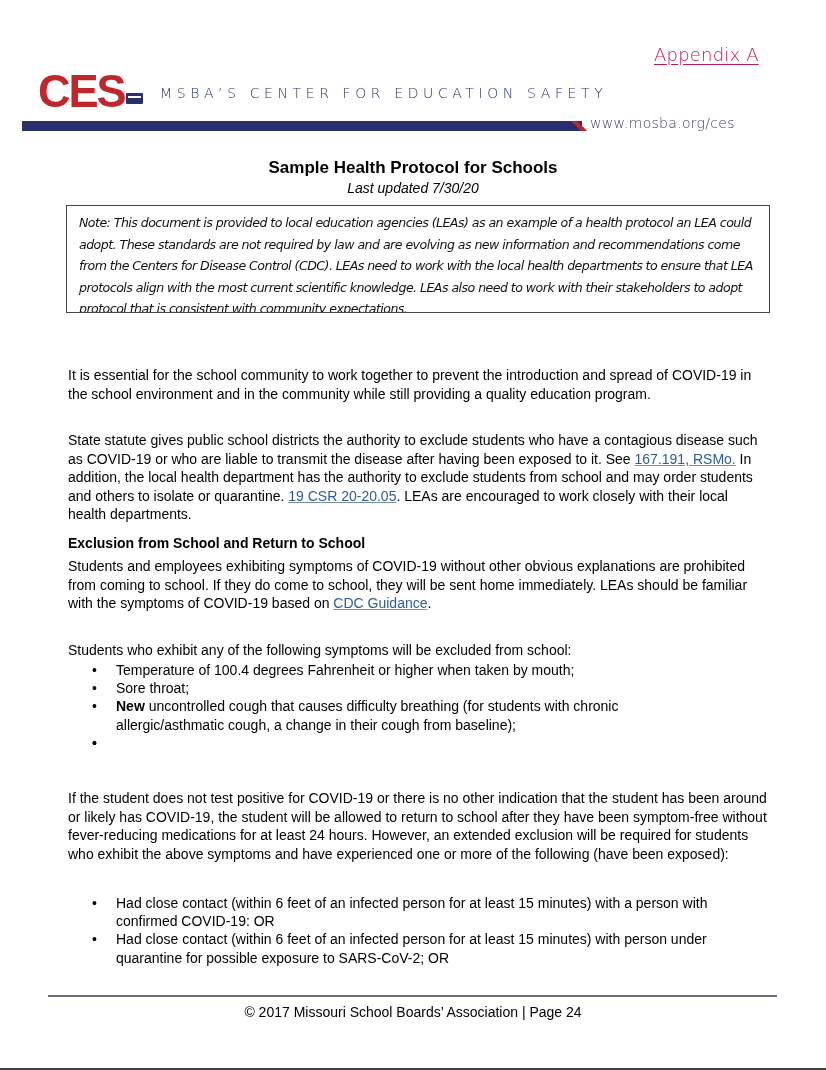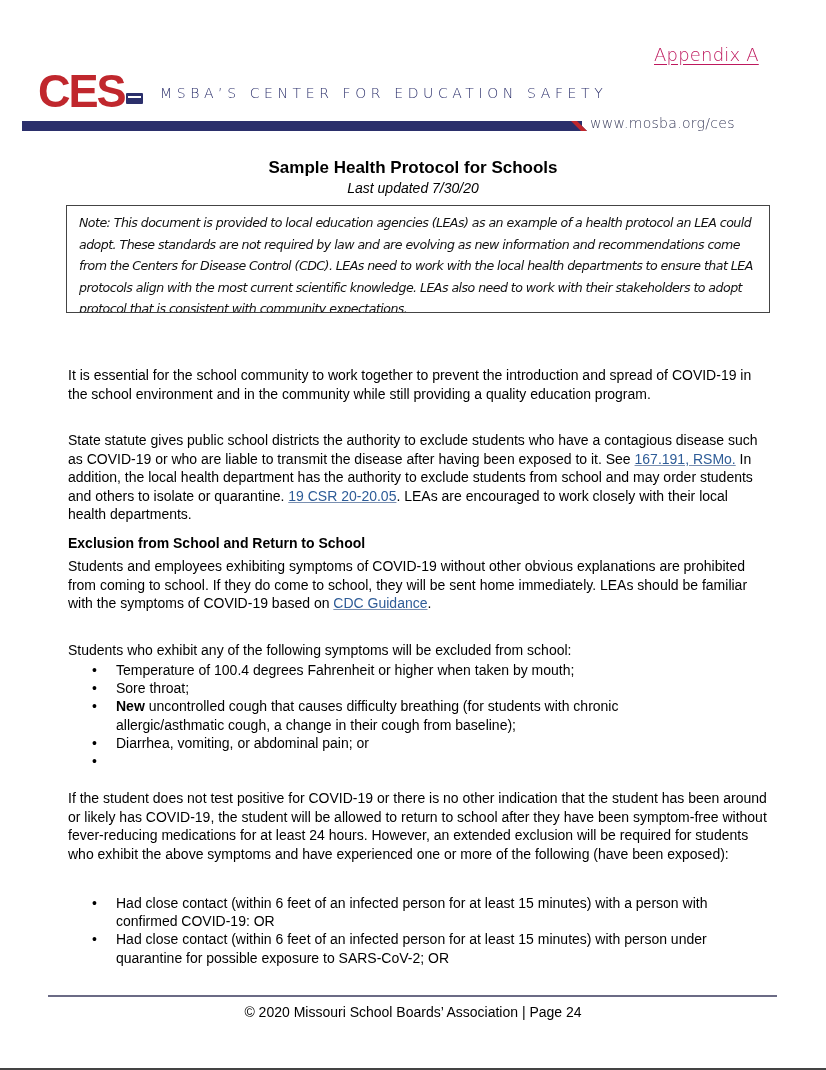--- a/index.html
+++ b/index.html
@@ -66,26 +66,26 @@
 <div class="abs para" style="top:557px;">
   <span>Students and employees exhibiting symptoms of COVID-19 without other obvious explanations are prohibited from coming to school.  If they do come to school, they will be sent home immediately.   LEAs should be familiar with the symptoms of COVID-19 based on </span><a class="link">CDC Guidance</a><span>.</span>
 </div>
 
 <div class="abs para" style="top:626px;margin-top:15px;">Students who exhibit any of the following symptoms will be excluded from school:</div>
 
 <ul id="symptoms-list" class="abs bullets" style="left:68px; top:661px; width:640px;">
     <li><span class="dot">•</span><span>Temperature of 100.4 degrees Fahrenheit or higher when taken by mouth;</span></li>
     <li><span class="dot">•</span><span>Sore throat;</span></li>
     <li><span class="dot">•</span><b>New</b><span> uncontrolled cough that causes difficulty breathing (for students with chronic allergic/asthmatic cough, a change in their cough from baseline);</span></li>
-    <li><span class="dot">•</span><span>Diarrhea, vomiting, or abdominal pain; or</span></li>
+    <li><span class="dot">•</span></li>
     <li><span class="dot">•</span></li>
   </ul>
 
 <div class="abs para" style="top:789px;">If the student does not test positive for COVID-19 or there is no other indication that the student has been around or likely has COVID-19, the student will be allowed to return to school after they have been symptom-free without fever-reducing medications for at least 24 hours.  However, an extended exclusion will be required for students who exhibit the above symptoms and have experienced one or more of the following (have been exposed):</div>
 
 <ul id="exposures-list" class="abs bullets" style="left:68px; top:894px; width:700px;">
     <li><span class="dot">•</span><span>Had close contact (within 6 feet of an infected person for at least 15 minutes) with a person with confirmed COVID-19: OR</span></li>
     <li><span class="dot">•</span><span>Had close contact (within 6 feet of an infected person for at least 15 minutes) with person under quarantine for possible exposure to SARS-CoV-2; OR</span></li>
   </ul>
 
 <div id="footer-rule" class="abs"></div>
-<div id="footer-text" class="abs">© 2020 Missouri School Boards’ Association  |  Page 24</div>
+<div id="footer-text" class="abs">© 2017 Missouri School Boards’ Association  |  Page 24</div>
 <div id="page-edge" class="abs"></div>
 
 </body></html>

